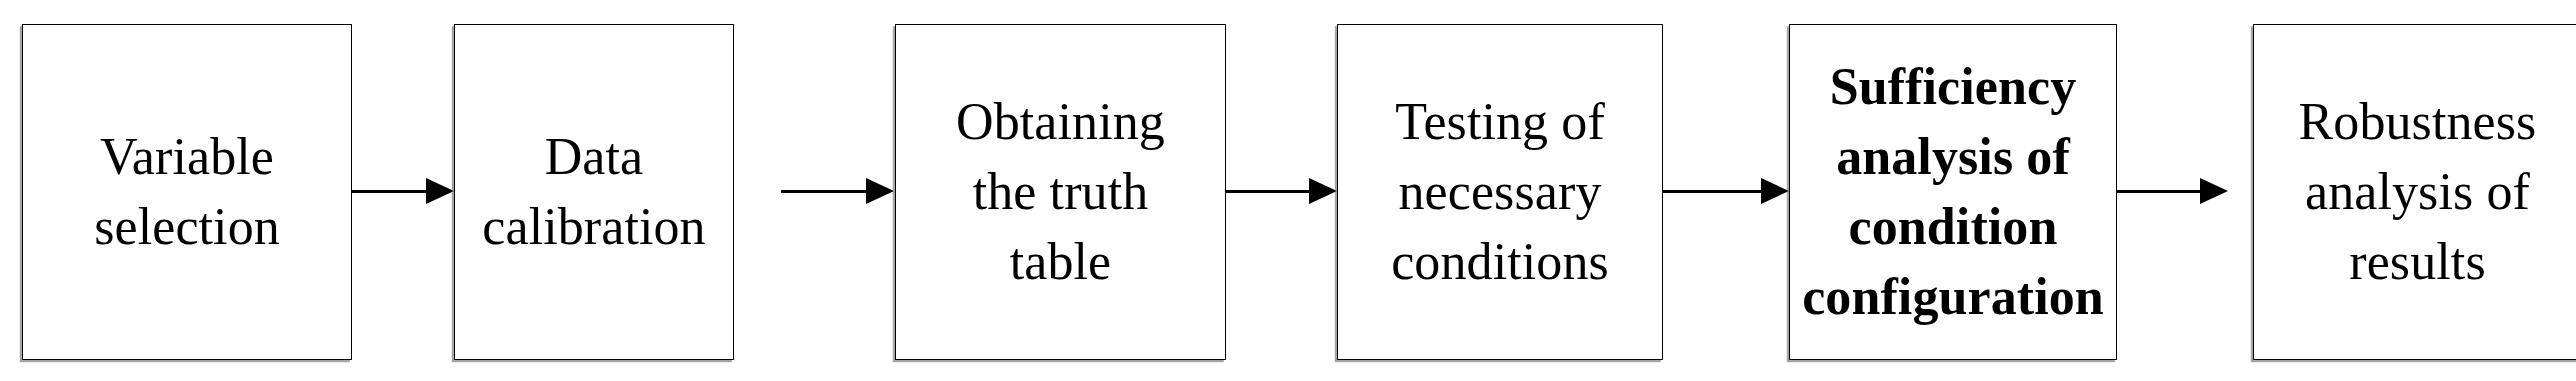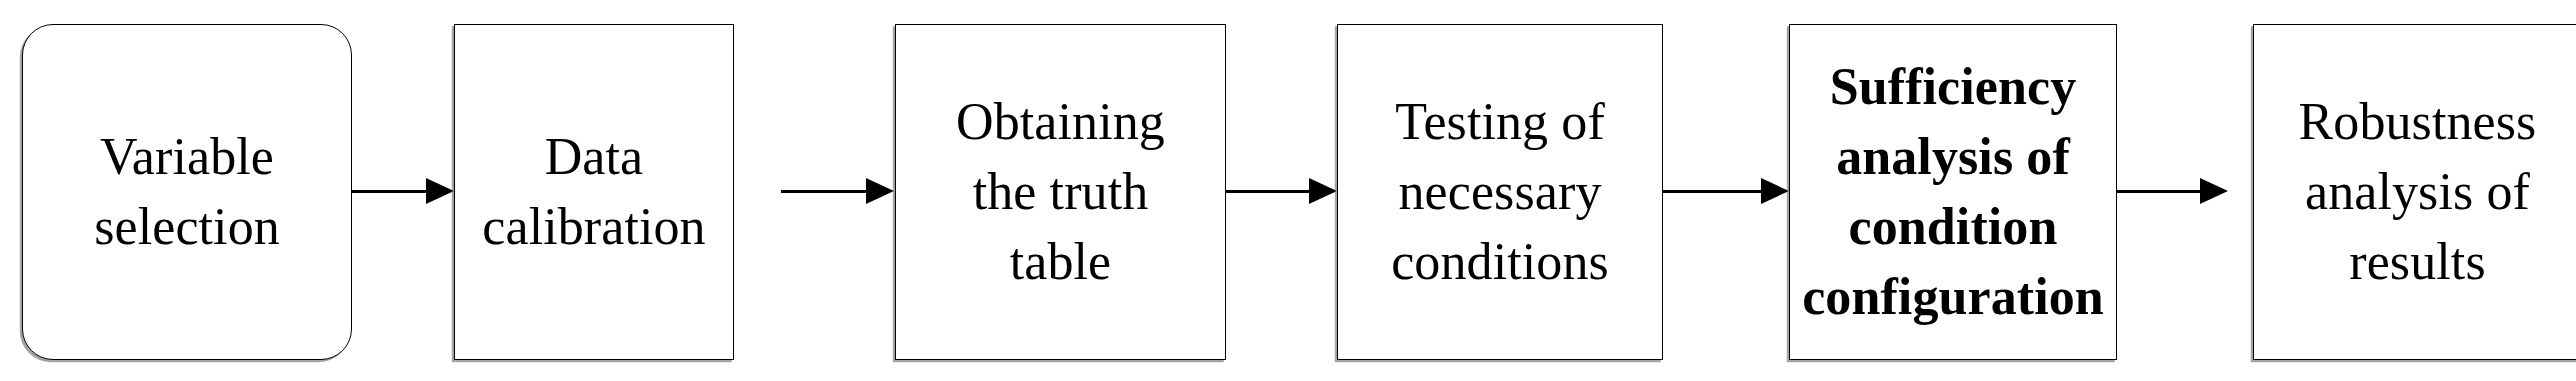--- a/index.html
+++ b/index.html
@@ -40,21 +40,21 @@
     display: block;
     width: 100%;
     padding: 0 3px;
     box-sizing: border-box;
     font-size: 52px;
     line-height: 70px;
     color: #000000;
     letter-spacing: 0.1px;
     white-space: pre-line;
   }
-  .box-w1 { left: 22px;   width: 136px; border-radius: 31px; }
+  .box-w1 { left: 22px;   width: 136px; }
   .box-w2 { left: 454px;  width: 136px; }
   .box-w3 { left: 895px; width: 136px; }
   .box-w4 { left: 1337px; width: 136px; }
   .box-w5 { left: 1789px; width: 136px; }
   .box-w6 { left: 2228px; width: 136px; margin-left: 25px; }
 
   
   .arrow {
     position: absolute;
     top: 190px;

